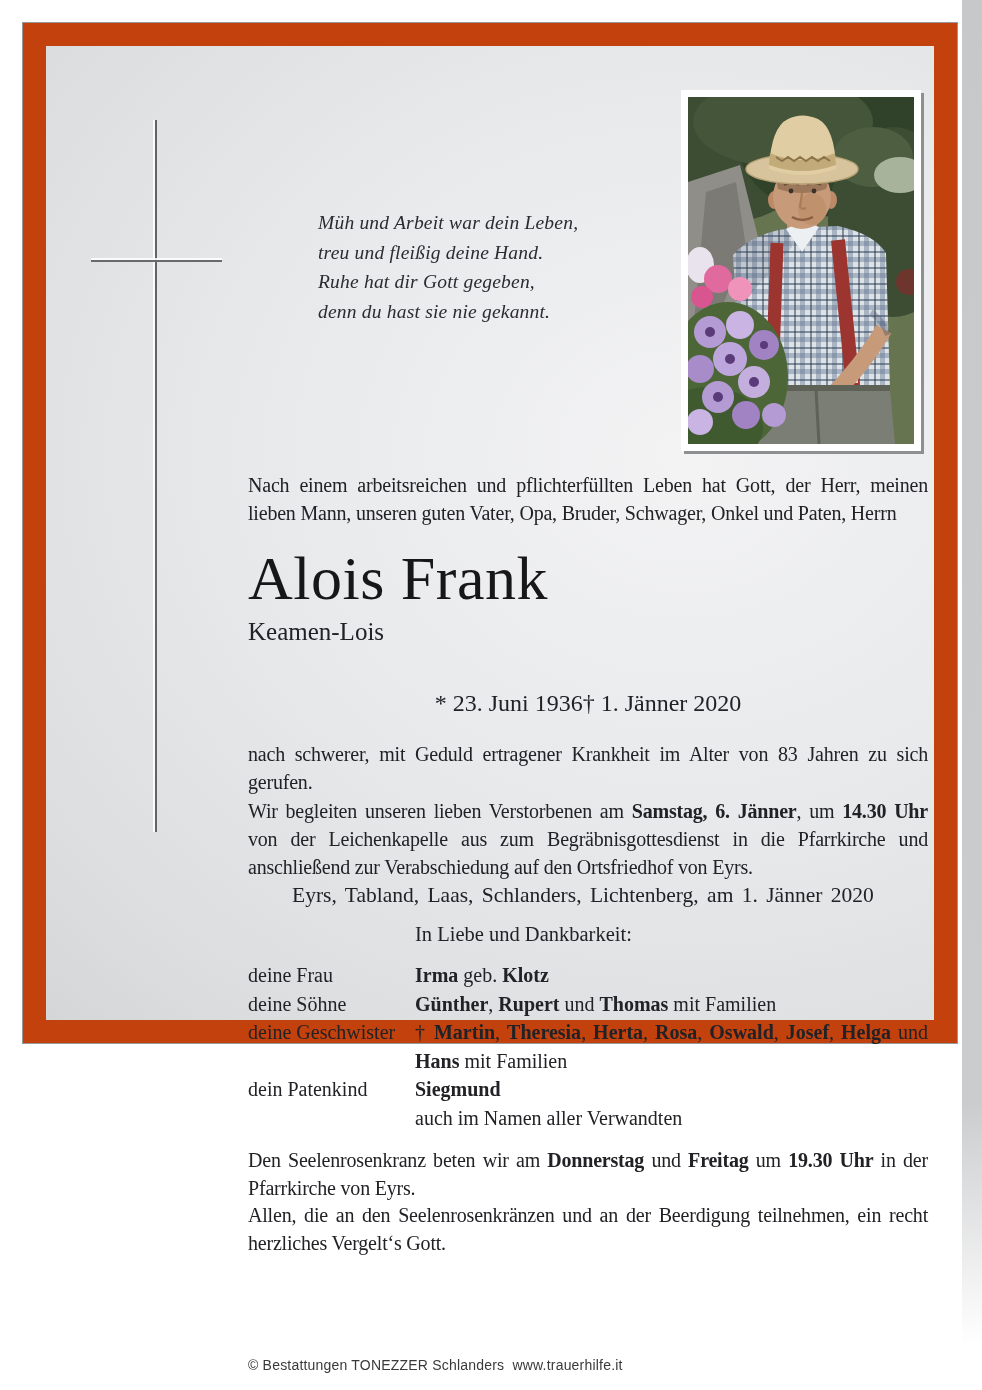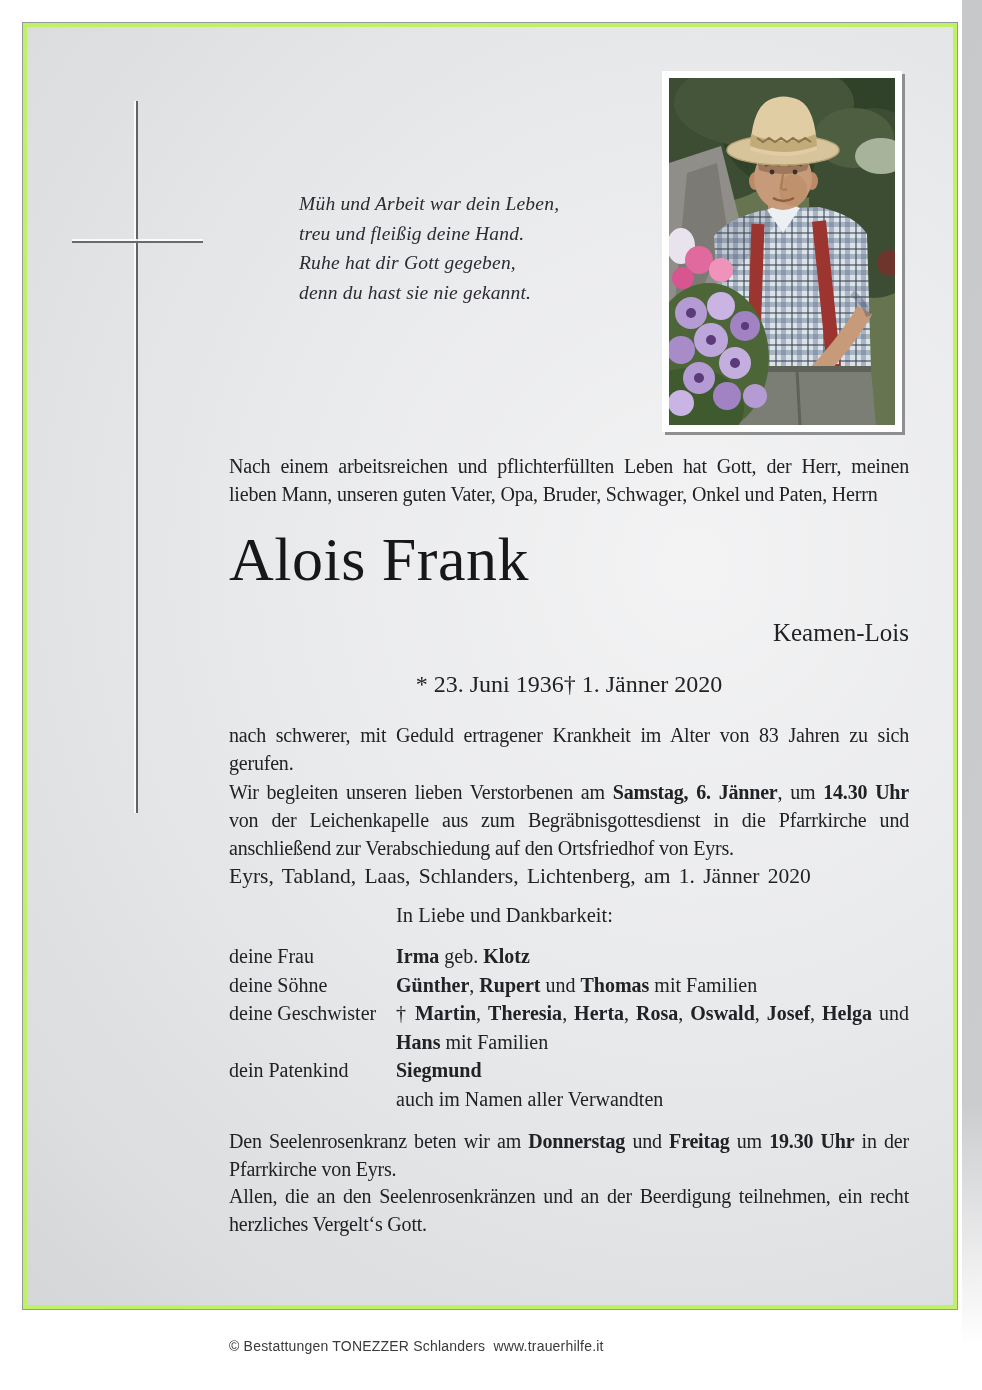--- a/index.html
+++ b/index.html
@@ -7,22 +7,22 @@
     width:982px;height:1390px;position:relative;overflow:hidden;
     background:#ffffff;
     font-family:"Liberation Serif","DejaVu Serif",serif;
     color:#1e1e22;
   }
   .page-shade-right{
     position:absolute;top:0;right:0;width:20px;height:1345px;
     background:linear-gradient(to bottom,#c7c8ca 0%,#cbccce 82%,rgba(203,204,206,0) 100%);
   }
   .card{
-    position:absolute;left:22px;top:22px;width:936px;height:1288px;
-    border:1px solid #97989b;background:#bef264;padding:4px;box-sizing:border-box;
+    position:absolute;left:22px;top:22px;width:936px;height:1022px;
+    border:1px solid #97989b;background:#c2410c;padding:23px;box-sizing:border-box;
   }
   .panel{
     position:relative;width:100%;height:100%;
     background:radial-gradient(130% 100% at 72% 42%, #f3f3f4 0%, #e8e9eb 38%, #dcdddf 68%, #c9cacc 100%);
   }
   
   .cross-v{
     position:absolute;left:109px;top:74px;width:1.5px;height:712px;
     background:#636365;box-shadow:-2px 0 0 rgba(255,255,255,.85);
   }
@@ -48,25 +48,25 @@
   .body-text{
     font-size:20px;line-height:28px;letter-spacing:-0.2px;
     text-align:justify;color:#222226;
   }
   .b{font-weight:700;}
   .intro{top:425px;}
   .deceased-name{
     top:495px;text-align:left;font-size:62px;line-height:74px;color:#17171a;
     letter-spacing:.5px;
   }
-  .nickname{top:592px;text-align:right;font-size:25px;color:#222226;}
+  .nickname{top:572px;text-align:left;font-size:25px;color:#222226;}
   .dates{top:644px;display:flex;justify-content:center;font-size:24px;color:#222226;}
   .para-illness{top:694px;}
   .para-funeral{top:751px;}
-  .places{top:837px;font-size:21.5px;word-spacing:3px;text-align:left;color:#222226;}
+  .places{top:837px;font-size:21.5px;word-spacing:3px;text-align:left;color:#222226;margin-left:44px;}
   .gratitude{top:877px;font-size:20.5px;color:#222226;padding-left:167px;box-sizing:border-box;text-align:left;}
   .family{top:915px;}
   .family-row{display:grid;grid-template-columns:167px 513px;font-size:20px;line-height:28.5px;color:#222226;}
   .family-row .value{text-align:left;}
   .family-row.justify .value{text-align:justify;}
   .para-rosary{top:1100px;}
   .para-thanks{top:1155px;}
   .footer{
     top:1311px;font-family:"Liberation Sans","DejaVu Sans",sans-serif;
     font-size:14px;color:#3a3a3c;letter-spacing:.2px;white-space:pre-wrap;text-align:left;

